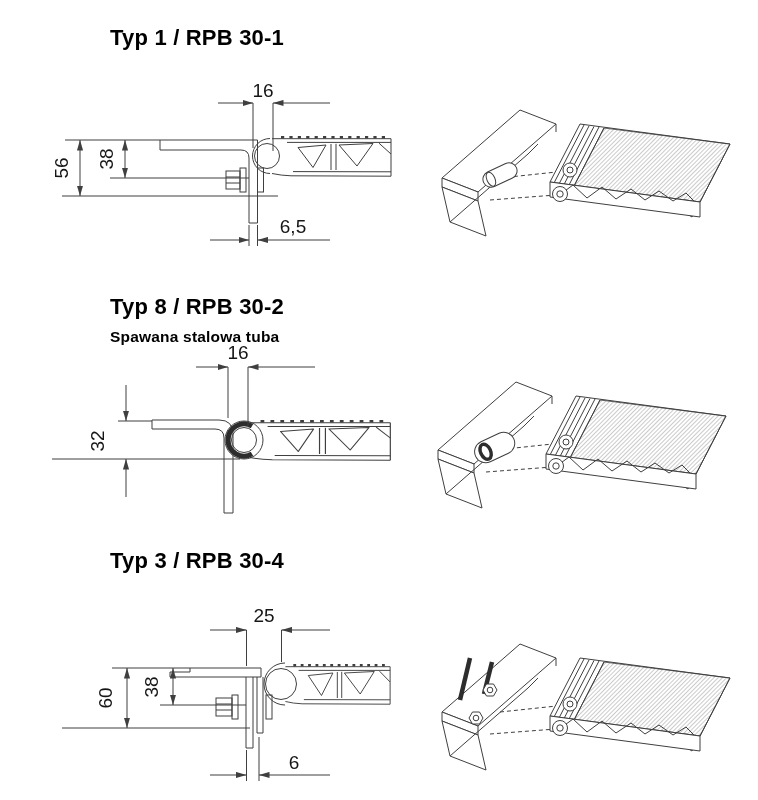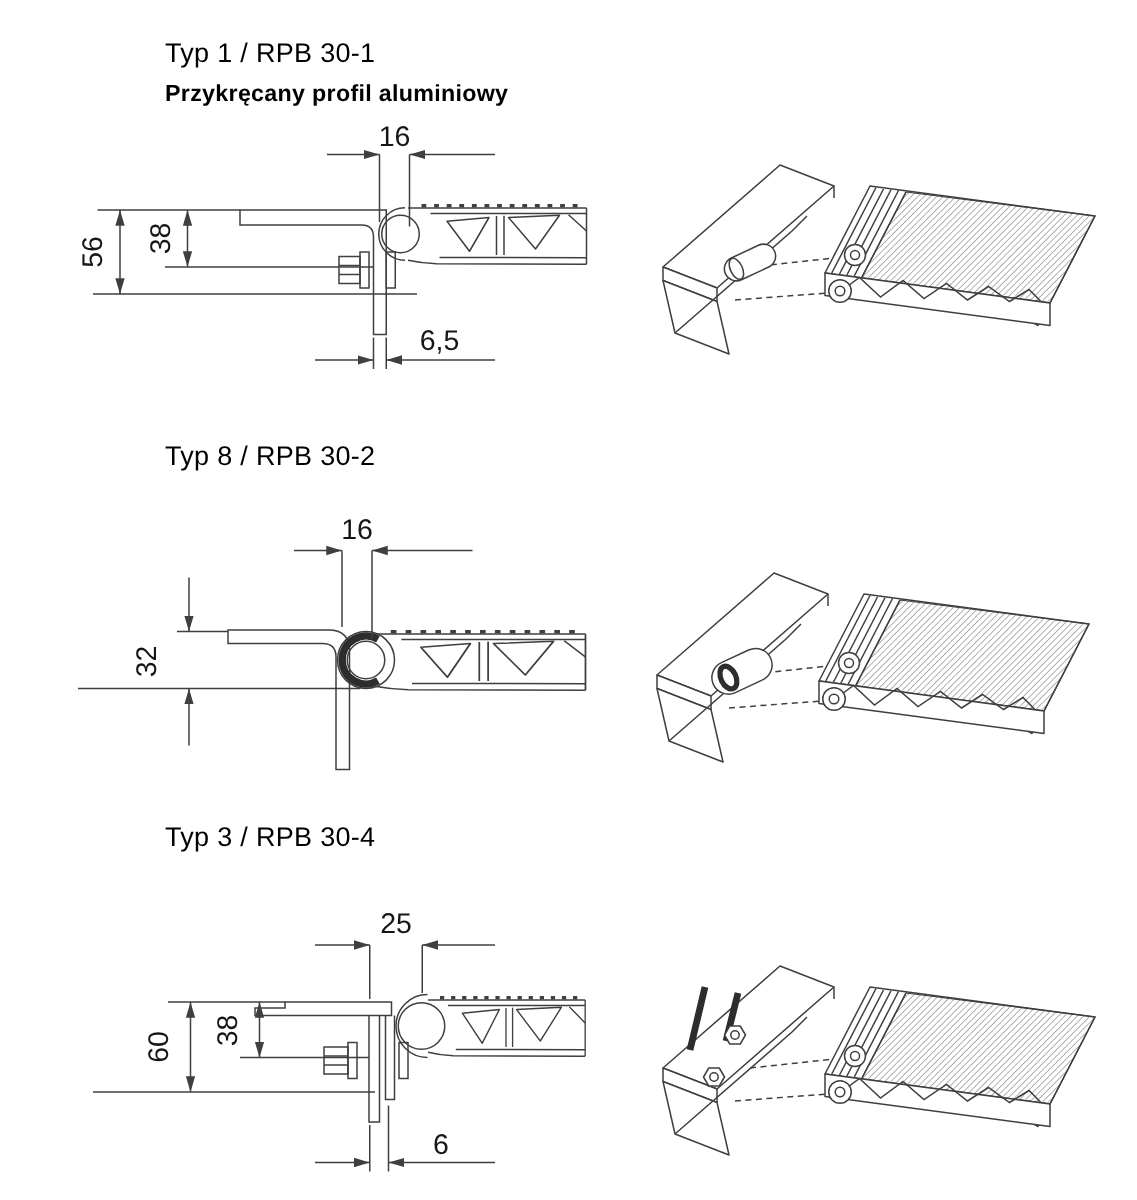--- a/index.html
+++ b/index.html
@@ -2,41 +2,41 @@
 <html><head>
 <meta charset="utf-8">
 <style>
   html,body { margin:0; padding:0; }
   body {
     width:758px; height:800px; position:relative;
     background:#ffffff; overflow:hidden;
     font-family:"Liberation Sans", sans-serif;
   }
   .heading { position:absolute; left:110px; color:#000; }
-  .title    { font-size:18px; font-weight:normal; letter-spacing:0.2px; }
+  .title    { font-size:22px; font-weight:bold; letter-spacing:0.2px; }
   .subtitle { font-size:15.5px; font-weight:bold; margin-top:8px; letter-spacing:0.2px; }
   svg.canvas { position:absolute; top:0; left:0; }
   .ln   { fill:none; stroke:#3f3f3f; stroke-width:1; }
   .face { fill:#ffffff; stroke:#3f3f3f; stroke-width:1; stroke-linejoin:round; }
   .cav  { fill:none; stroke:#3f3f3f; stroke-width:1; stroke-linejoin:round; }
   .teeth{ stroke:#3f3f3f; stroke-width:2.4; stroke-dasharray:3.2 5.2; fill:none; }
   .dash { stroke-dasharray:4 3; }
   .dark { stroke:#2d2d2d; fill:none; }
   .dim-ln { stroke:#3f3f3f; stroke-width:1; fill:none; }
   text.dim { font-size:19px; fill:#161616; font-family:"Liberation Sans", sans-serif; }
 </style>
 </head>
 <body>
 
 <div class="heading" style="top:25px">
   <div class="title">Typ 1 / RPB 30-1</div>
-  <div class="subtitle">Przykręcany profil aluminiowy</div>
 </div>
 <div class="heading" style="top:294px">
   <div class="title">Typ 8 / RPB 30-2</div>
+  <div class="subtitle">Spawana stalowa tuba</div>
 </div>
 <div class="heading" style="top:548px">
   <div class="title">Typ 3 / RPB 30-4</div>
 </div>
 
 <svg class="canvas" width="758" height="800" viewBox="0 0 758 800">
   <defs>
     <marker id="arr" markerWidth="11" markerHeight="7" refX="10.5" refY="3.5" orient="auto-start-reverse" markerUnits="userSpaceOnUse">
       <path d="M0,0.4 L10.5,3.5 L0,6.6 Z" fill="#3f3f3f"></path>
     </marker>

